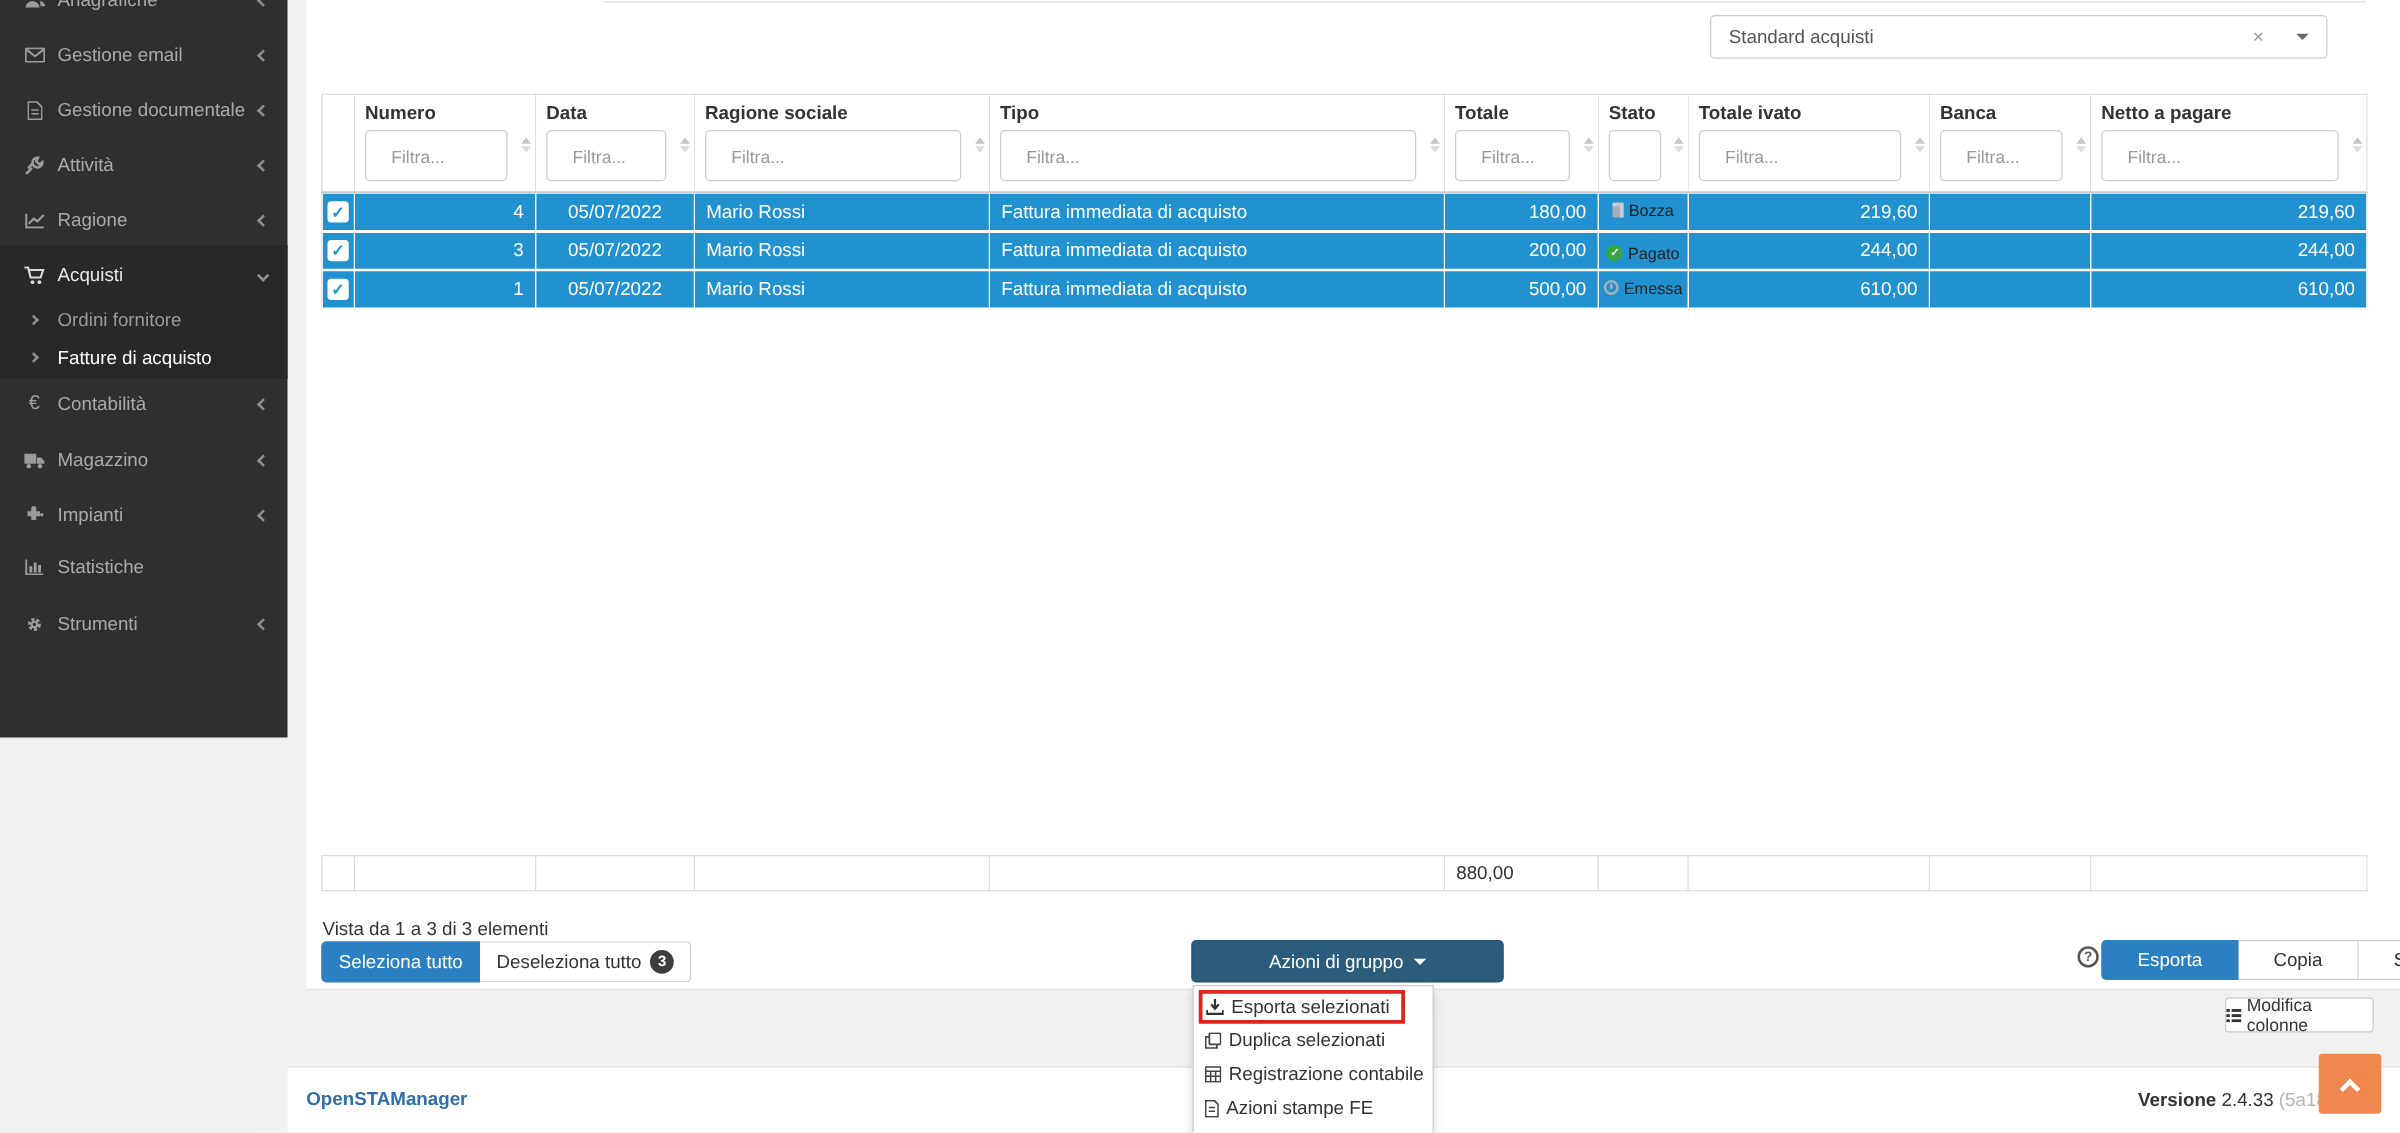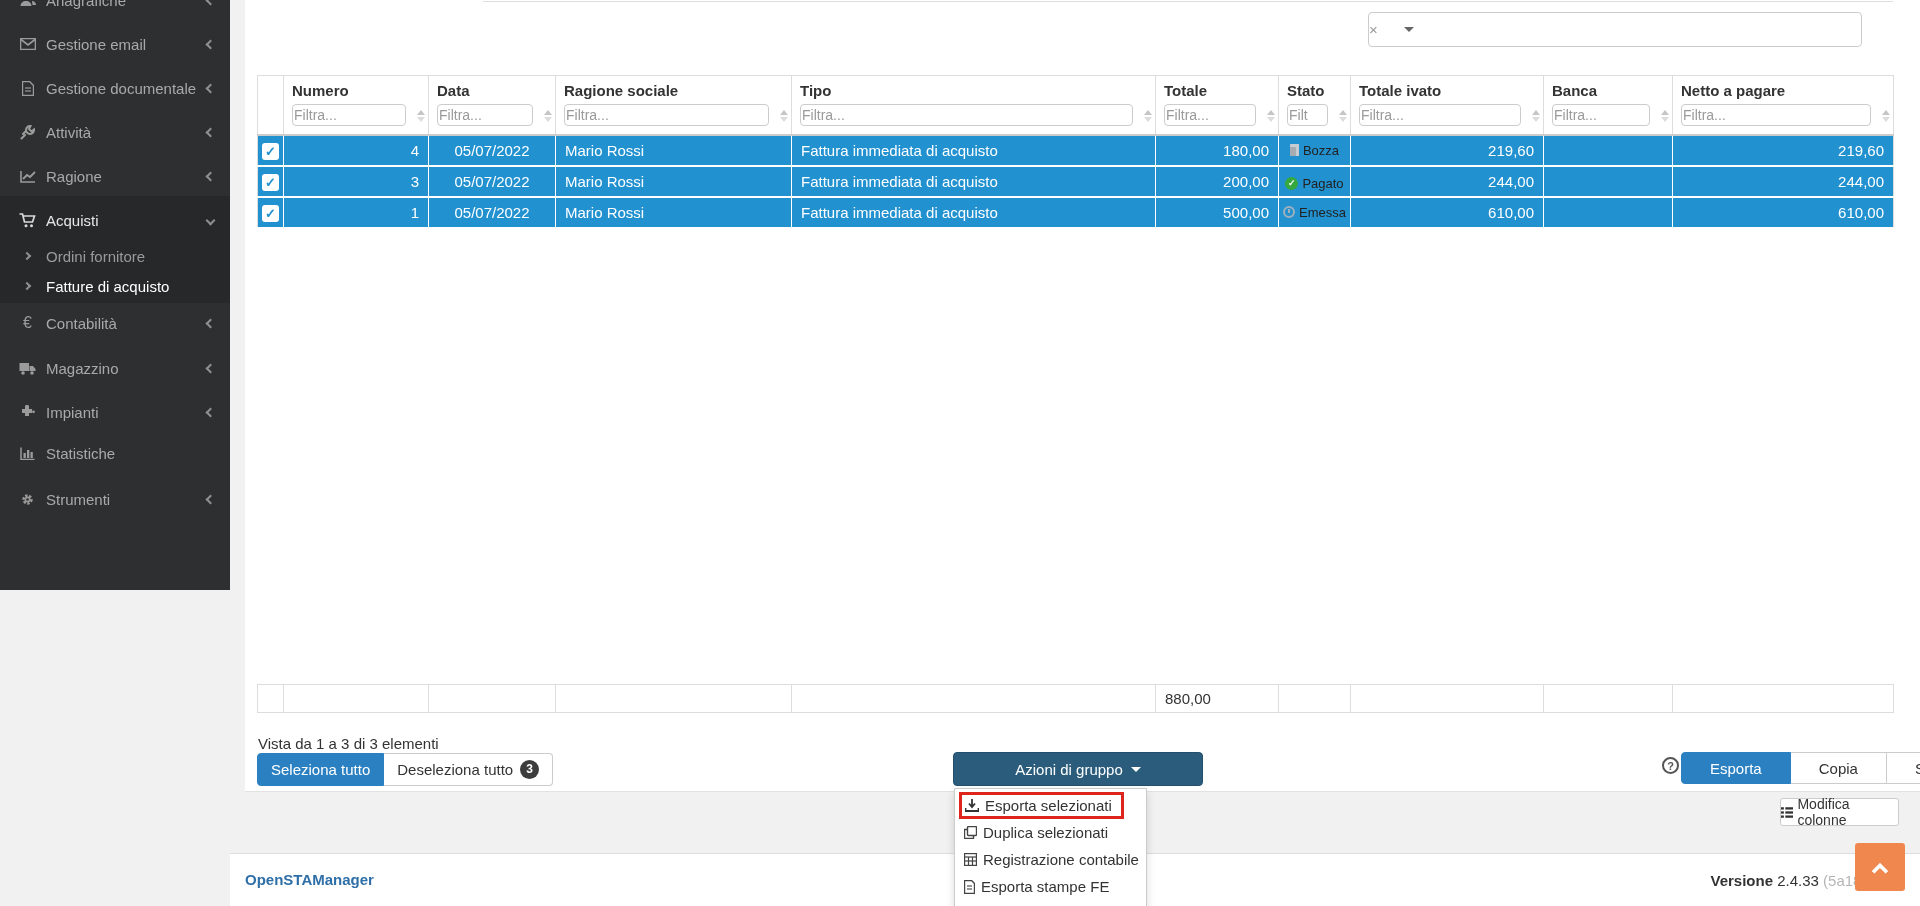--- a/index.html
+++ b/index.html
@@ -29,21 +29,21 @@
   .module-select { position:absolute; left:1368px; top:12px; width:494px; height:35px; background:#fff; border:1px solid #ccc; border-radius:4px; display:flex; align-items:center; cursor:pointer; z-index:3; }
   .module-select .ms-value { margin-left:14px; font-size:15px; color:#555; flex:1; }
   .module-select .ms-clear { color:#999; font-size:15px; margin-right:26px; cursor:pointer; }
   .module-select .ms-caret { width:0; height:0; border-left:5px solid transparent; border-right:5px solid transparent; border-top:5px solid #666; margin-right:14px; }
 
   
   .grid-wrap { position:absolute; left:257px; top:75px; width:1636px; z-index:2; }
   table.grid { width:1636px; border-collapse:collapse; table-layout:fixed; }
   table.grid th { border:1px solid #ddd; border-bottom:2px solid #ccc; vertical-align:top; padding:6px 6px 8px 8px; text-align:left; position:relative; background:#fff;margin-top:29px; }
   .th-label { font-size:15px; font-weight:bold; color:#333; display:block; margin-bottom:5px; white-space:nowrap; overflow:hidden; }
-  .filter-input { width:calc(100% - 16px); height:22px; border:1px solid #ccc; border-radius:4px; padding:0 1px; font-size:14px; color:#555; font-family:"Liberation Sans",sans-serif; }
+  .filter-input { width:calc(100% - 16px); height:41px; border:1px solid #ccc; border-radius:4px; padding:0 20px; font-size:14px; color:#555; font-family:"Liberation Sans",sans-serif; }
   .filter-input::placeholder { color:#9a9a9a; }
   .sorter { position:absolute; right:3px; top:34px; display:flex; flex-direction:column; gap:2px; cursor:pointer; }
   .sorter i { display:block; width:0; height:0; border-left:4px solid transparent; border-right:4px solid transparent; }
   .sorter .up { border-bottom:5px solid #c5c5c5; }
   .sorter .dn { border-top:5px solid #dcdcdc; }
   table.grid td { height:31px; background:#2191d0; color:#fff; font-size:15px; border:1px solid rgba(255,255,255,.85); border-bottom:2px solid #fff; padding:0 9px; white-space:nowrap; overflow:hidden; cursor:pointer; }
   table.grid td.r { text-align:right; }
   table.grid td.c { text-align:center; padding:0 2px; }
   table.grid tr td:first-child { border-left:1px solid #ddd; }
   table.grid tr td:last-child { border-right:1px solid #ddd; }
@@ -238,20 +238,21 @@
             <circle cx="7.5" cy="7.5" r="3" fill="#9b9b9b"></circle>
             <circle cx="7.5" cy="7.5" r="1.3" fill="#2e2f31"></circle>
           </svg>
       </span>
       <span class="s-label">Strumenti</span>
       <span class="chev left"></span>
     </div>
   </aside>
 
   <div class="module-select">
+    <span class="ms-value">Standard acquisti</span>
     <span class="ms-clear">×</span>
     <span class="ms-caret"></span>
   </div>
 
   <div class="grid-wrap">
     <table class="grid">
       <colgroup>
         <col style="width:26px">
           <col style="width:145px">
           <col style="width:127px">
@@ -470,21 +471,21 @@
           <line x1="0.5" y1="8" x2="12.5" y2="8" stroke="#444" stroke-width="1.2"></line>
         </svg>
       <span>Registrazione contabile</span>
     </div>
     <div class="dd-item">
       <svg class="ic" width="11" height="14" viewBox="0 0 11 14">
           <path d="M0.5 0.5 h7 l3 3 v10 h-10 z" fill="none" stroke="#444" stroke-width="1.4"></path>
           <line x1="3" y1="6" x2="8" y2="6" stroke="#444" stroke-width="1.1"></line>
           <line x1="3" y1="9" x2="8" y2="9" stroke="#444" stroke-width="1.1"></line>
         </svg>
-      <span>Esporta stampe FE</span>
+      <span>Azioni stampe FE</span>
     </div>
     <div class="dd-item">
 
       <span>Esporta XML</span>
     </div>
   </div>
 
   <div class="help-circle">?</div>
   <div class="exportgroup">
     <div class="btn btn-blue">

